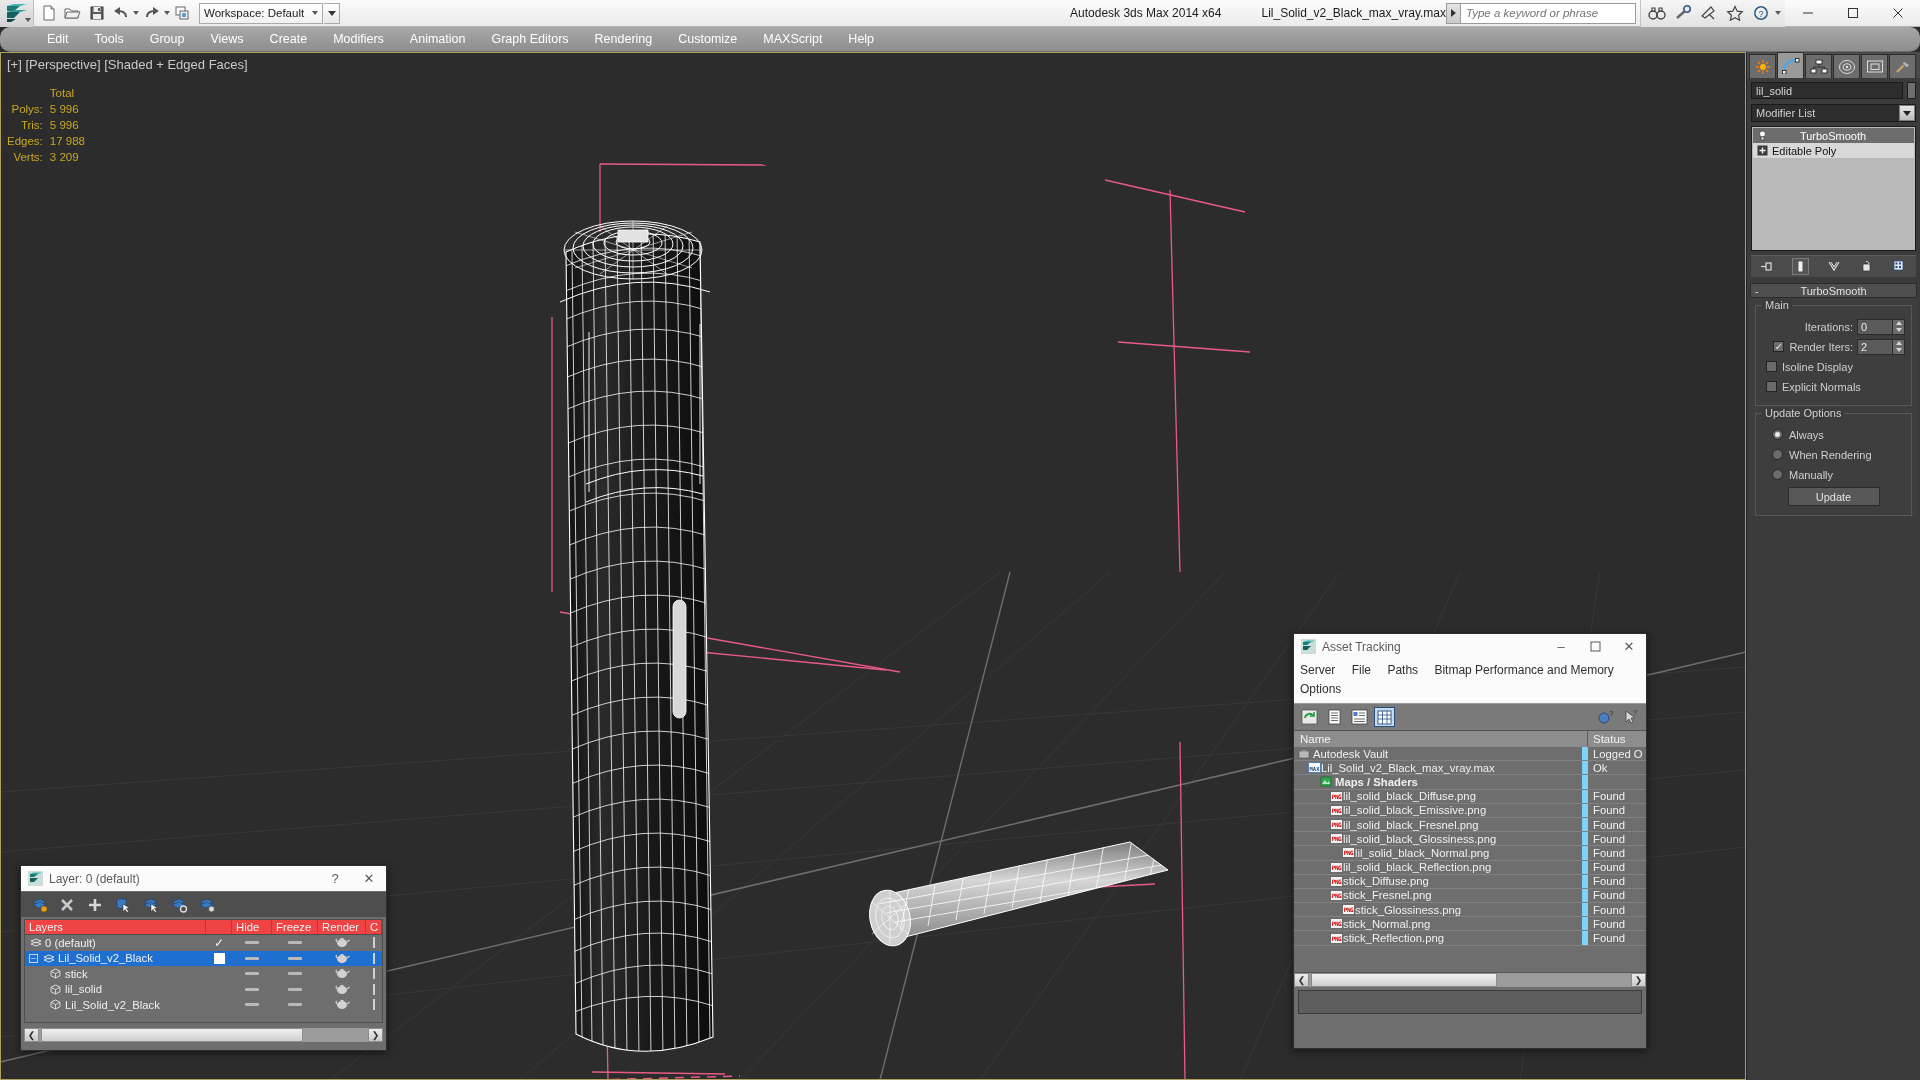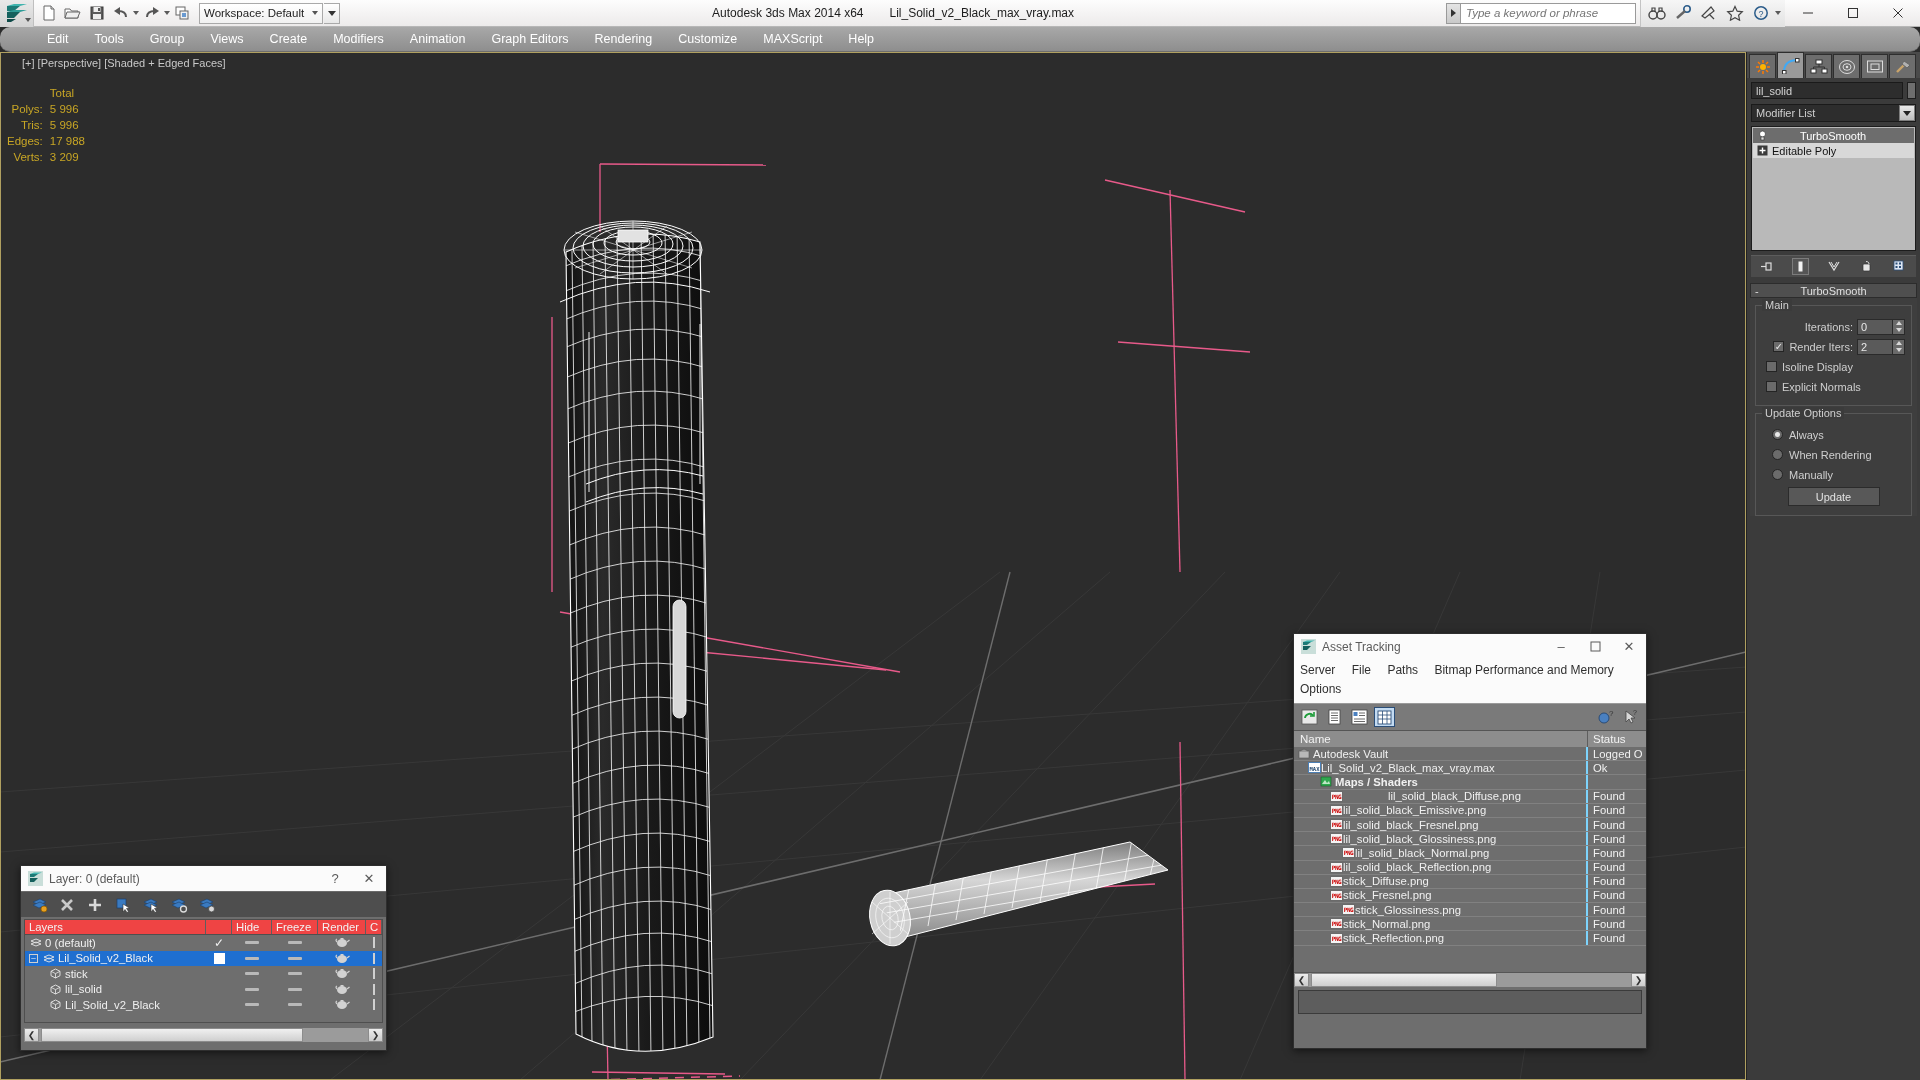--- a/index.html
+++ b/index.html
@@ -24,21 +24,21 @@
     border-right:3px solid transparent; border-top:4px solid #5a5a5a;}
   .wspace { height:21px; border:1px solid #a9a9a9; background:linear-gradient(#fff,#f1f1f1);
     display:flex; align-items:center; padding:0 4px; font-size:11.5px; color:#222; margin-left:4px;}
   .wspace .lbl{ white-space:nowrap;}
   .wspace .car{ margin-left:8px; width:0;height:0;border-left:3px solid transparent;
     border-right:3px solid transparent;border-top:4px solid #555;}
   .wsdrop{ width:16px;height:21px; display:flex;align-items:center;justify-content:center;
     border:1px solid #a9a9a9; border-left:none; background:linear-gradient(#fff,#e8e8e8);}
   .wsdrop i{width:0;height:0;border-left:4px solid transparent;border-right:4px solid transparent;
     border-top:5px solid #333;}
-  .titlewrap { flex:1; display:flex; align-items:center; justify-content:center; gap:26px;
+  .titlewrap { flex:1; display:flex; align-items:center; justify-content:flex-end; gap:40px;
     font-size:12px; color:#1c1c1c; }
   .searchwrap{ display:flex; align-items:center; height:21px; margin-right:4px;}
   .searchdrop{ width:15px;height:21px;background:linear-gradient(#e4e4e4,#c9c9c9);
     border:1px solid #9a9a9a; display:flex;align-items:center;justify-content:center;}
   .searchdrop i{width:0;height:0;border-top:4px solid transparent;border-bottom:4px solid transparent;
     border-left:5px solid #333;}
   .searchinput{ width:175px;height:21px;border:1px solid #9a9a9a;border-left:none;background:#fff;
     font-size:11.5px; color:#8a8a8a; font-style:italic; padding:0 5px; line-height:19px;}
   .helpicons{ display:flex; align-items:center; gap:2px; height:27px; padding:0 4px;
     background:linear-gradient(#f6f6f6,#e2e2e2); border-left:1px solid #c4c4c4;}
@@ -51,22 +51,22 @@
     background:linear-gradient(#a8a8a8,#8e8e8e); display:flex; align-items:center;
     border-bottom:1px solid #6e6e6e;border-radius:10px; }
   .menubar .mi{ padding:0 13px; font-size:12.5px; color:#fff; line-height:25px; height:25px;}
   .menubar .mi.logo-gap{ width:34px; padding:0;}
 
   
   .viewport{ position:absolute; left:0; top:52px; width:1746px; height:1028px;
     background:#2c2c2c; overflow:hidden; }
   .vp-border{ position:absolute; left:0; top:52px; width:1746px; height:1028px;
     border:1px solid #b0a060; pointer-events:none;}
-  .vplabel{ position:absolute; left:7px; top:57px; font-size:11px; color:#c9c9c9;
-    font-family:"Liberation Sans",sans-serif;margin-left:15px; }
+  .vplabel{ position:absolute; left:7px; top:57px; font-size:13px; color:#c9c9c9;
+    font-family:"Liberation Sans",sans-serif; }
   .stats{ position:absolute; left:7px; top:86px; font-size:11.5px; color:#c8a625;
     line-height:15.9px; }
   .stats table{ border-collapse:collapse;}
   .stats td{ padding:0 2px 0 0; color:#c8a625; font-size:11.5px; white-space:nowrap;}
   .stats td.lbl{ text-align:right; padding-right:7px; }
 
   
   .cmdpanel{ position:absolute; right:0; top:52px; width:174px; height:1028px;
     background:#3b3b3b; border-left:1px solid #222;}
   .cptabs{ display:flex; height:26px; background:#4a4a4a; align-items:flex-end; padding-left:2px;}
@@ -147,21 +147,21 @@
   .at-tools .atb{ width:21px;height:20px; display:flex;align-items:center;justify-content:center;}
   .at-tools .atb.sel{ border:1px solid #2b4e78; background:#c3dbf2;}
   .at-tools .sp{ flex:1;}
   .at-head{ height:17px; display:flex; background:#8d8d8d; border-top:1px solid #555;
     font-size:11.5px; color:#f2f2f2; }
   .at-head .c1{ flex:1; padding-left:6px; line-height:17px; border-right:1px solid #5e5e5e;}
   .at-head .c2{ width:58px; padding-left:5px; line-height:17px;}
   .at-list{ background:#6e6e6e; height:225px; overflow:hidden;}
   .at-row{ height:14.2px; display:flex; align-items:center; font-size:11.3px; color:#f0f0f0;
     border-bottom:1px solid #818181;}
-  .at-row .nm{ flex:1; display:flex; align-items:center; border-right:2px solid #7dd3fc;
+  .at-row .nm{ flex:1; display:flex; align-items:center; border-right:6px solid #7dd3fc;
     height:100%; overflow:hidden; white-space:nowrap;}
   .at-row .st{ width:58px; padding-left:5px; white-space:nowrap; overflow:hidden;}
   .ico{ width:13px;height:11px; margin-right:3px; flex:none; display:flex;
     align-items:center; justify-content:center; font-size:7px;}
   .png-ico{ width:13px;height:11px; background:#f4f4f4; border:1px solid #6a6a6a; color:#c00;
     font-size:6px; font-weight:bold; display:flex; align-items:center; justify-content:center;
     letter-spacing:-.5px; font-family:"DejaVu Sans Mono",monospace;}
   .max-ico{ width:13px;height:11px; background:#fff; border:1px solid #4c7fb5; color:#24486e;
     font-size:5.5px; font-weight:bold; display:flex; align-items:flex-end; justify-content:center;
     font-family:"DejaVu Sans Mono",monospace;}
@@ -827,21 +827,21 @@
             <svg width="12" height="11" viewBox="0 0 12 11">
               <rect x="1" y="1" width="10" height="9" fill="#2fa84f" stroke="#145c27" stroke-width="0.6"></rect>
               <path d="M2 8 L5 4 L7 7 L9 5 L10 8 Z" fill="#bfe7c6"></path>
             </svg>
           </span>
           <span>Maps / Shaders</span>
         </div>
         <div class="st"></div>
       </div>
       <div class="at-row">
-        <div class="nm" style="padding-left: 36px; gap: 45px;">
+        <div class="nm" style="padding-left: 36px;">
           <span class="png-ico">PNG</span>
           <span>lil_solid_black_Diffuse.png</span>
         </div>
         <div class="st">Found</div>
       </div>
       <div class="at-row">
         <div class="nm" style="padding-left: 36px;">
           <span class="png-ico">PNG</span>
           <span>lil_solid_black_Emissive.png</span>
         </div>

